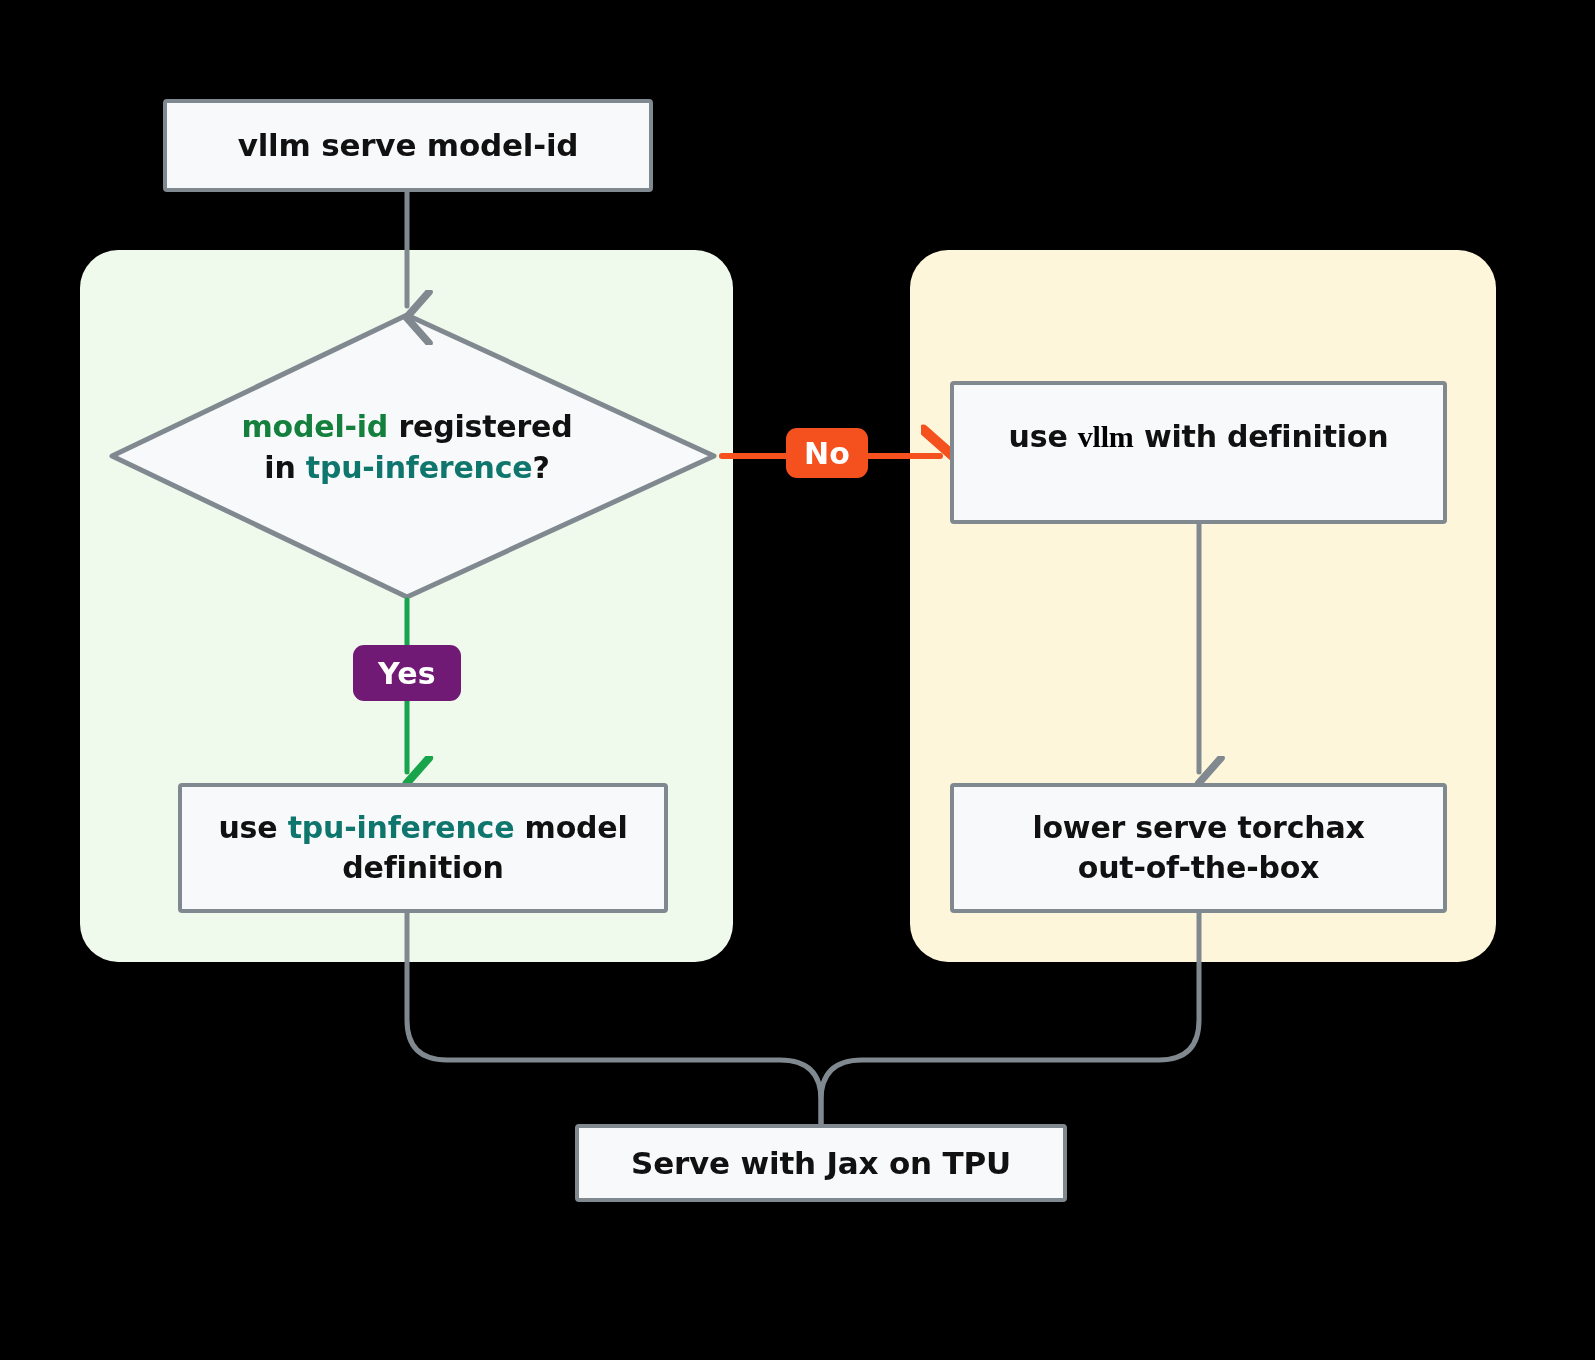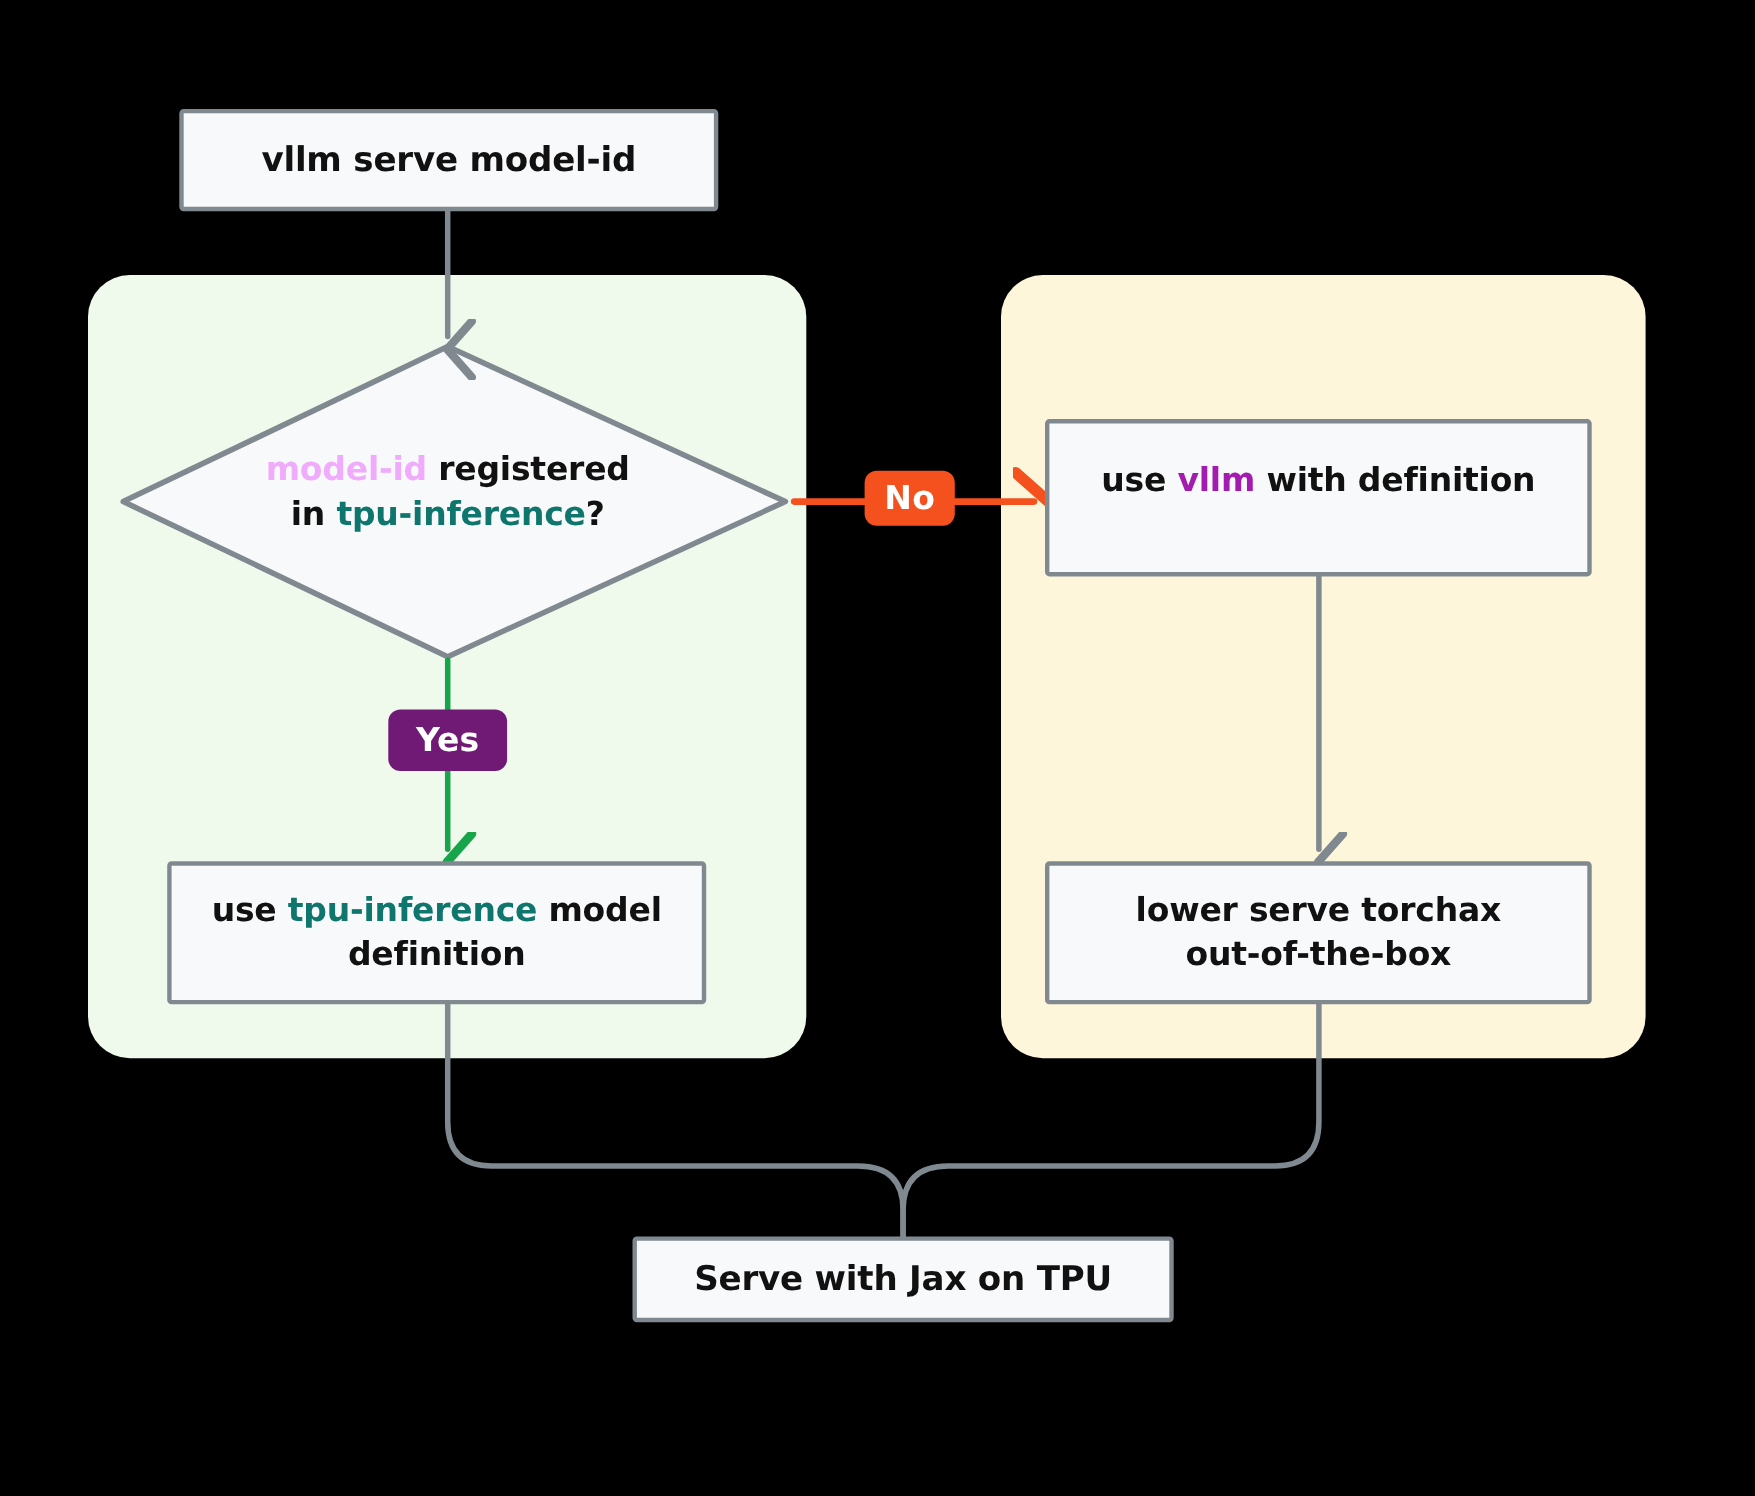--- a/index.html
+++ b/index.html
@@ -56,23 +56,23 @@
     position: absolute;
     z-index: 4;
     text-align: center;
     color: #111111;
     font-size: 30px;
     font-weight: 600;
     line-height: 1.38;
     letter-spacing: -0.2px;
     pointer-events: none;
   }
-  .tok-blue  { color: #f0abfc; }
+  .tok-blue  { color: #15803d; }
   .tok-green { color: #0f766e; }
-  .tok-red   { color: #a21caf; }
+  .tok-red   { color: #000000; font-family: Liberation Serif, serif; }
 </style>
 </head>
 <body>
 
 <div id="canvas">
 
   <svg id="svg-layer" viewBox="0 0 1595 1360">
     <defs>
       <marker id="arrow-gray" markerWidth="11" markerHeight="11" refX="3.2" refY="5.5" orient="auto" markerUnits="strokeWidth">
         <path d="M0.4,1.1 L5.5,5.6 L10.6,1.1" fill="none" stroke="#808990" stroke-width="1.5" stroke-linecap="round" stroke-linejoin="round"></path>
@@ -123,21 +123,21 @@
   <div class="badge" style="left:786px; top:428px; width:82px; height:50px; background:#F4511E;">
     <span>No</span>
   </div>
 
   <div class="node" style="left:950px; top:381px; width:497px; height:143px; align-items:flex-start; padding-top:32px;">
     <span class="txt">
       <span>use </span><span class="tok-red">vllm</span><span> with definition</span>
     </span>
   </div>
 
-  <div class="node" style="left:152px; top:783px; width:490px; height:130px;">
+  <div class="node" style="left:178px; top:783px; width:490px; height:130px;">
     <span class="txt">
       <span>use </span><span class="tok-green">tpu-inference</span><span> model</span><br>
       <span>definition</span>
     </span>
   </div>
 
   <div class="node" style="left:950px; top:783px; width:497px; height:130px;">
     <span class="txt">
       <span>lower serve torchax</span><br>
       <span>out-of-the-box</span>

